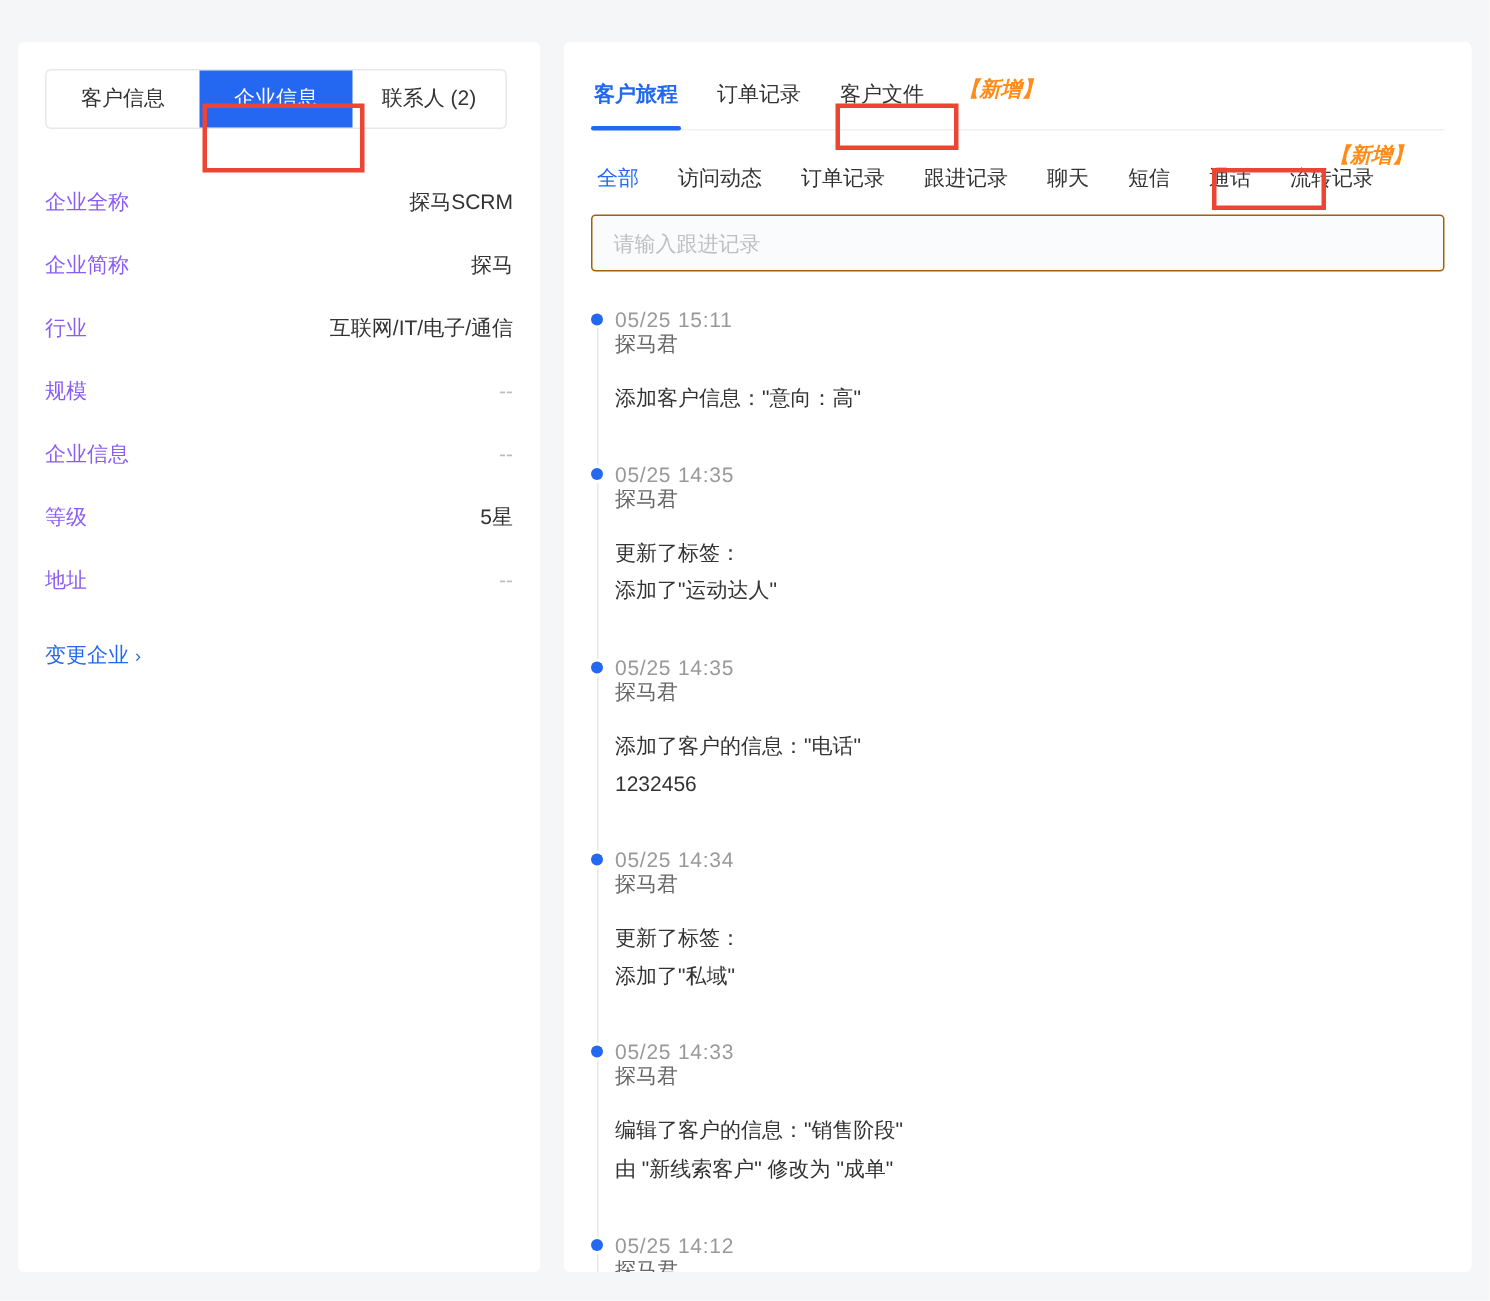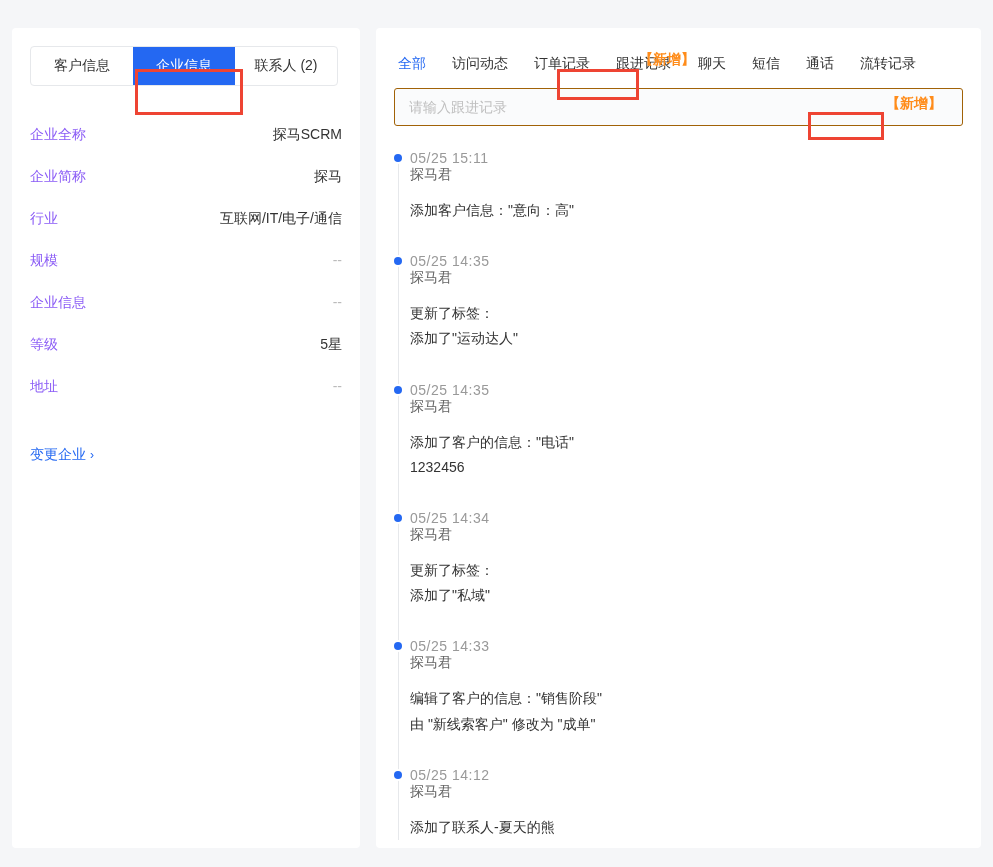--- a/index.html
+++ b/index.html
@@ -34,21 +34,21 @@
     
     .left-tabs { display: flex; border: 1px solid #e6e8eb; border-radius: 4px; margin-bottom: 28px; margin-right: 4px; }
     .left-tab { flex: 1; padding: 10px 0; text-align: center; cursor: pointer; color: #333; }
     .left-tab.active { background: #2468f2; color: #fff; }
 
     
     .form-row { display: flex; justify-content: space-between; padding: 12px 0; color: #333; }
     .form-label { color: #8b5cf6; }
     .form-value { color: #333; }
     .form-value.placeholder { color: #bbb; }
-    .change-link { color: #2468f2; margin-top: 38px; display: inline-flex; align-items: center; cursor: pointer; }
+    .change-link { color: #2468f2; margin-top: 20px; display: inline-flex; align-items: center; cursor: pointer; }
     .chev { margin-left: 4px; font-size: 12px; color: #2468f2; }
 
     
     .main-tabs { display: flex; gap: 22px; border-bottom: 1px solid #f0f0f0; margin-bottom: 14px; position: relative; }
     .main-tab { padding: 8px 2px 14px 2px; cursor: pointer; color: #333; position: relative; }
     .main-tab.active { color: #2468f2; font-weight: 600; }
     .main-tab.active::after {
       content: ""; position: absolute; left: 0; right: 0; bottom: -1px; height: 3px; background: #2468f2; border-radius: 2px;
     }
 
@@ -71,21 +71,21 @@
     .tl-time { color: #999; letter-spacing: 0.5px;}
     .tl-author { color: #666; }
     .tl-body { color: #333; line-height: 1.8; }
 
     
     .red-box { position: absolute; border: 3px solid #e43; pointer-events: none; z-index: 5; }
     .hi-enterprise-tab { top: 69px; left: 135px; width: 108px; height: 46px; }
     .hi-customer-file { top: 69px; left: 557px; width: 82px; height: 31px; }
     .hi-transfer-record { top: 112px; left: 808px; width: 76px; height: 28px; }
 
-    .new-badge { position: absolute; color: #ff8c1a; font-weight: 600; font-size: 14px; }
+    .new-badge { position: absolute; color: #ff8c1a; font-weight: 600; font-size: 14px; font-style: italic; }
     .new-badge-1 { top: 51px; left: 639px; }
     .new-badge-2 { top: 95px; left: 886px; }
   </style>
 </head>
 <body>
 
 <div class="container">
 
   <div class="left-panel">
     <div class="left-tabs">
@@ -123,20 +123,25 @@
       <span class="form-value placeholder">--</span>
     </div>
 
     <div class="change-link">
       <span>变更企业</span>
       <span class="chev">›</span>
     </div>
   </div>
 
   <div class="right-panel">
+    <div class="main-tabs">
+      <div class="main-tab active">客户旅程</div>
+      <div class="main-tab">订单记录</div>
+      <div class="main-tab">客户文件</div>
+    </div>
 
     <div class="sub-tabs">
       <div class="sub-tab active">全部</div>
       <div class="sub-tab">访问动态</div>
       <div class="sub-tab">订单记录</div>
       <div class="sub-tab">跟进记录</div>
       <div class="sub-tab">聊天</div>
       <div class="sub-tab">短信</div>
       <div class="sub-tab">通话</div>
       <div class="sub-tab">流转记录</div>

